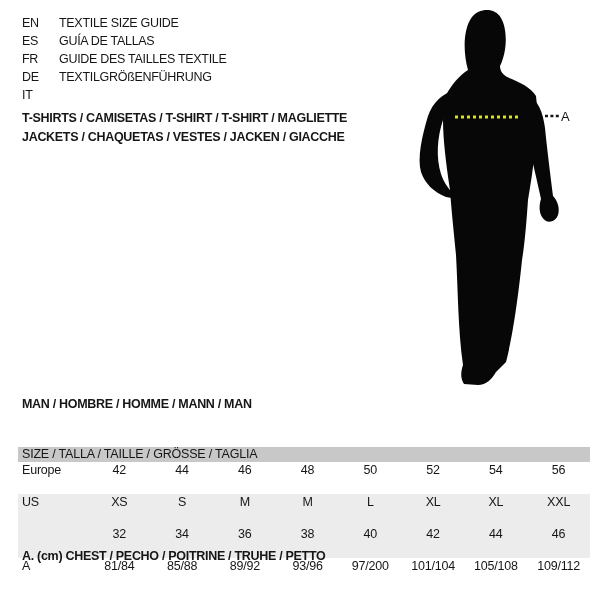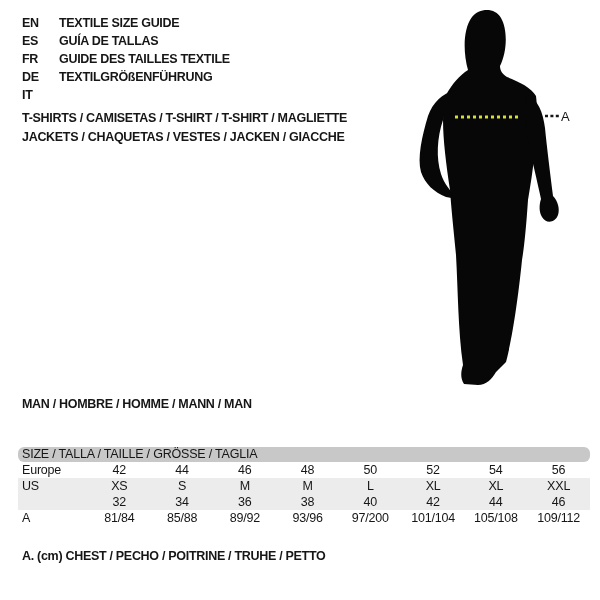--- a/index.html
+++ b/index.html
@@ -19,21 +19,21 @@
     color:var(--ink);
     overflow:hidden;
   }
   
   .lang-list{
     position:absolute; left:22px; top:14px;
   }
   .lang-row{
     display:flex;
     height:18px; line-height:18px;
-    font-size:12.5px; font-weight:700; letter-spacing:-0.3px;
+    font-size:12.5px; font-weight:400; letter-spacing:-0.3px;
     white-space:nowrap;
   }
   .lang-code{width:37px;}
   
   .category{
     position:absolute; left:22px; top:109px;
   }
   .category div{
     height:19px; line-height:19px;
     font-size:12.5px; font-weight:700; letter-spacing:-0.3px;
@@ -58,26 +58,25 @@
   .size-table{
     position:absolute; left:18px; top:447px; width:572px;
     font-size:12.5px; letter-spacing:-0.2px;
   }
   .table-header{
     background:var(--header-bg);
     height:15px; line-height:15px;
     padding-left:4px;
     font-weight:400;
     white-space:nowrap;
-    border-radius:6px;
   }
   .table-row{
     display:grid;
     grid-template-columns:70px repeat(8,1fr);
-    height:16px; line-height:16.5px;
+    height:32px; line-height:16.5px;
   }
   .table-row.shaded{background:var(--shade-bg);}
   .row-label{text-align:left; padding-left:4px;}
   .cell{text-align:center;}
   
   .footnote{
     position:absolute; left:22px; top:549px;
     font-size:12.5px; font-weight:700; letter-spacing:-0.3px;
     white-space:nowrap;
   }

